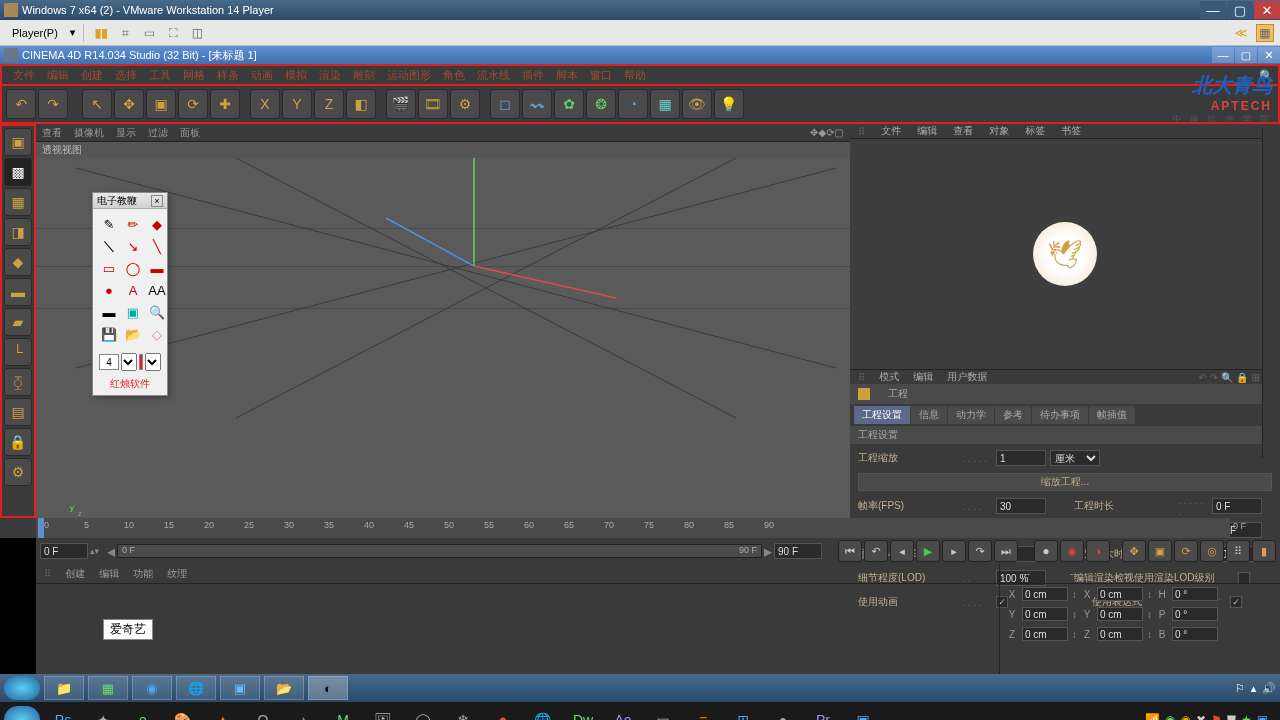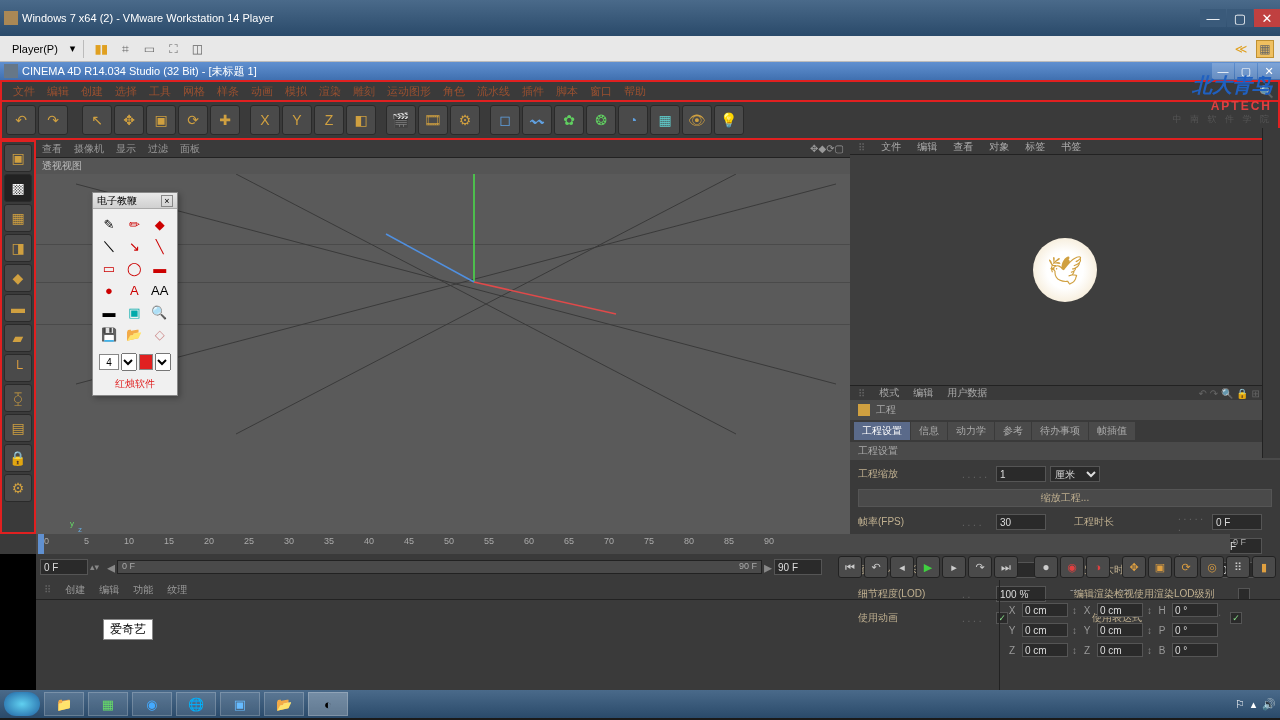--- a/index.html
+++ b/index.html
@@ -1,19 +1,19 @@
 <!DOCTYPE html>
 <html><head>
 <meta charset="utf-8">
 <style>
 * { margin: 0; padding: 0; box-sizing: border-box; font-family: "Segoe UI", Arial, sans-serif; }
 body { width: 1280px; height: 720px; overflow: hidden; background: #000; position: relative; }
 
 
-.outer-titlebar { height: 36px; background: linear-gradient(#4a6a8a, #2a4a6a); display: flex; align-items: center; color: #fff; font-size: 11px; padding-left: 4px; }
+.outer-titlebar { height: 20px; background: linear-gradient(#4a6a8a, #2a4a6a); display: flex; align-items: center; color: #fff; font-size: 11px; padding-left: 4px; }
 .outer-titlebar .icon { width: 14px; height: 14px; background: #a85; margin-right: 4px; }
 .outer-titlebar .spacer { flex: 1; }
 .outer-titlebar .winbtn { width: 26px; height: 18px; background: #3a5a7a; margin-left: 1px; display: flex; align-items: center; justify-content: center; color: #fff; font-size: 13px; cursor: pointer; }
 .outer-titlebar .winbtn.close { background: #c04040; }
 
 
 .vmware-bar { height: 26px; background: #e8e8e8; border-bottom: 1px solid #bbb; display: flex; align-items: center; padding: 0 6px; gap: 6px; font-size: 11px; }
 .vmware-bar .menu { padding: 2px 6px; cursor: pointer; }
 .vmware-bar .sep { width: 1px; height: 18px; background: #bbb; margin: 0 2px; }
 .vmware-bar .tbtn { width: 18px; height: 18px; display: flex; align-items: center; justify-content: center; color: #666; cursor: pointer; font-size: 12px; }
@@ -45,39 +45,39 @@
 .left-sidebar .tool { width: 28px; height: 28px; background: #4a4a4a; border: 1px solid #2a2a2a; border-radius: 3px; display: flex; align-items: center; justify-content: center; font-size: 14px; cursor: pointer; color: #d0a040; }
 
 
 .viewport-area { flex: 1; display: flex; flex-direction: column; background: #3e3e3e; }
 .viewport-tabs { height: 18px; background: #3a3a3a; border-bottom: 1px solid #222; display: flex; align-items: center; padding: 0 6px; gap: 12px; font-size: 10px; color: #999; }
 .viewport-label { height: 16px; background: #555; font-size: 10px; color: #bbb; padding: 1px 6px; }
 .viewport-canvas { flex: 1; background: #5a5a5a; position: relative; overflow: hidden; }
 .grid-line { position: absolute; background: #4a4a4a; }
 
 
-.anno-panel { position: absolute; left: 92px; top: 192px; width: 86px; background: #f0f0f0; border: 1px solid #888; box-shadow: 2px 2px 6px rgba(0,0,0,0.3); z-index: 100; }
+.anno-panel { position: absolute; left: 92px; top: 192px; width: 76px; background: #f0f0f0; border: 1px solid #888; box-shadow: 2px 2px 6px rgba(0,0,0,0.3); z-index: 100; }
 .anno-panel .hdr { height: 16px; background: linear-gradient(#e8e8e8,#d0d0d0); border-bottom: 1px solid #aaa; font-size: 10px; padding: 1px 4px; display: flex; align-items: center; }
 .anno-panel .hdr .close { margin-left: auto; width: 12px; height: 12px; border: 1px solid #888; display: flex; align-items: center; justify-content: center; font-size: 9px; cursor: pointer; }
 .anno-panel .grid { display: grid; grid-template-columns: repeat(3, 1fr); gap: 4px; padding: 6px; }
 .anno-panel .ic { width: 20px; height: 18px; display: flex; align-items: center; justify-content: center; font-size: 13px; cursor: pointer; }
 .anno-panel .bottom-ctrl { display: flex; gap: 2px; padding: 4px 6px; align-items: center; }
 .anno-panel .bottom-ctrl input { width: 20px; height: 16px; font-size: 10px; text-align: center; border: 1px solid #888; }
 .anno-panel .bottom-ctrl select { width: 16px; height: 18px; font-size: 10px; }
 .anno-panel .swatch { width: 16px; height: 16px; background: #e02020; border: 1px solid #888; }
 .anno-panel .brand { font-size: 10px; color: #e02020; text-align: center; padding: 2px 12px 4px; }
 
 
 .right-panels { width: 430px; background: #3a3a3a; display: flex; flex-direction: column; font-size: 10px; color: #aaa; }
 .obj-mgr-tabs { height: 24px; border-bottom: 1px solid #222; display: flex; align-items: center; padding: 0 8px; gap: 16px; }
 .obj-mgr-content { flex: 1; background: #3e3e3e; position: relative; min-height: 230px; display: flex; align-items: center; justify-content: center; }
 .bird-logo { width: 64px; height: 64px; background: radial-gradient(#fff 40%, #f0e0c0); border-radius: 50%; display: flex; align-items: center; justify-content: center; font-size: 28px; color: #d0a040; }
 
 .attr-tabs { height: 22px; border-top: 1px solid #222; display: flex; align-items: center; padding: 0 8px; gap: 14px; }
-.attr-header { height: 20px; background: #4a4a4a; display: flex; align-items: center; padding: 7px 8px; gap: 6px; }
+.attr-header { height: 20px; background: #4a4a4a; display: flex; align-items: center; padding: 7px 8px; gap: 18px; }
 .attr-header .icon { width: 12px; height: 12px; background: #d0a040; }
 .attr-subtabs { height: 22px; display: flex; gap: 1px; padding: 2px 4px; }
 .attr-subtabs .tab { padding: 2px 8px; background: #4a4a4a; font-size: 10px; cursor: pointer; }
 .attr-subtabs .tab.active { background: #5a6a8a; color: #fff; }
 .attr-section-hdr { height: 18px; background: #4a4a4a; padding: 2px 8px; font-size: 10px; }
 .attr-rows { padding: 2px 8px; }
 .attr-row { display: flex; align-items: center; height: 24px; gap: 4px; }
 .attr-row .lbl { width: 100px; color: #c0b090; }
 .attr-row .dots { color: #666; flex: 0 0 30px; overflow: hidden; }
 .attr-row input { width: 50px; height: 16px; background: #2a2a2a; border: 1px solid #555; color: #ddd; font-size: 10px; padding: 0 3px; }

